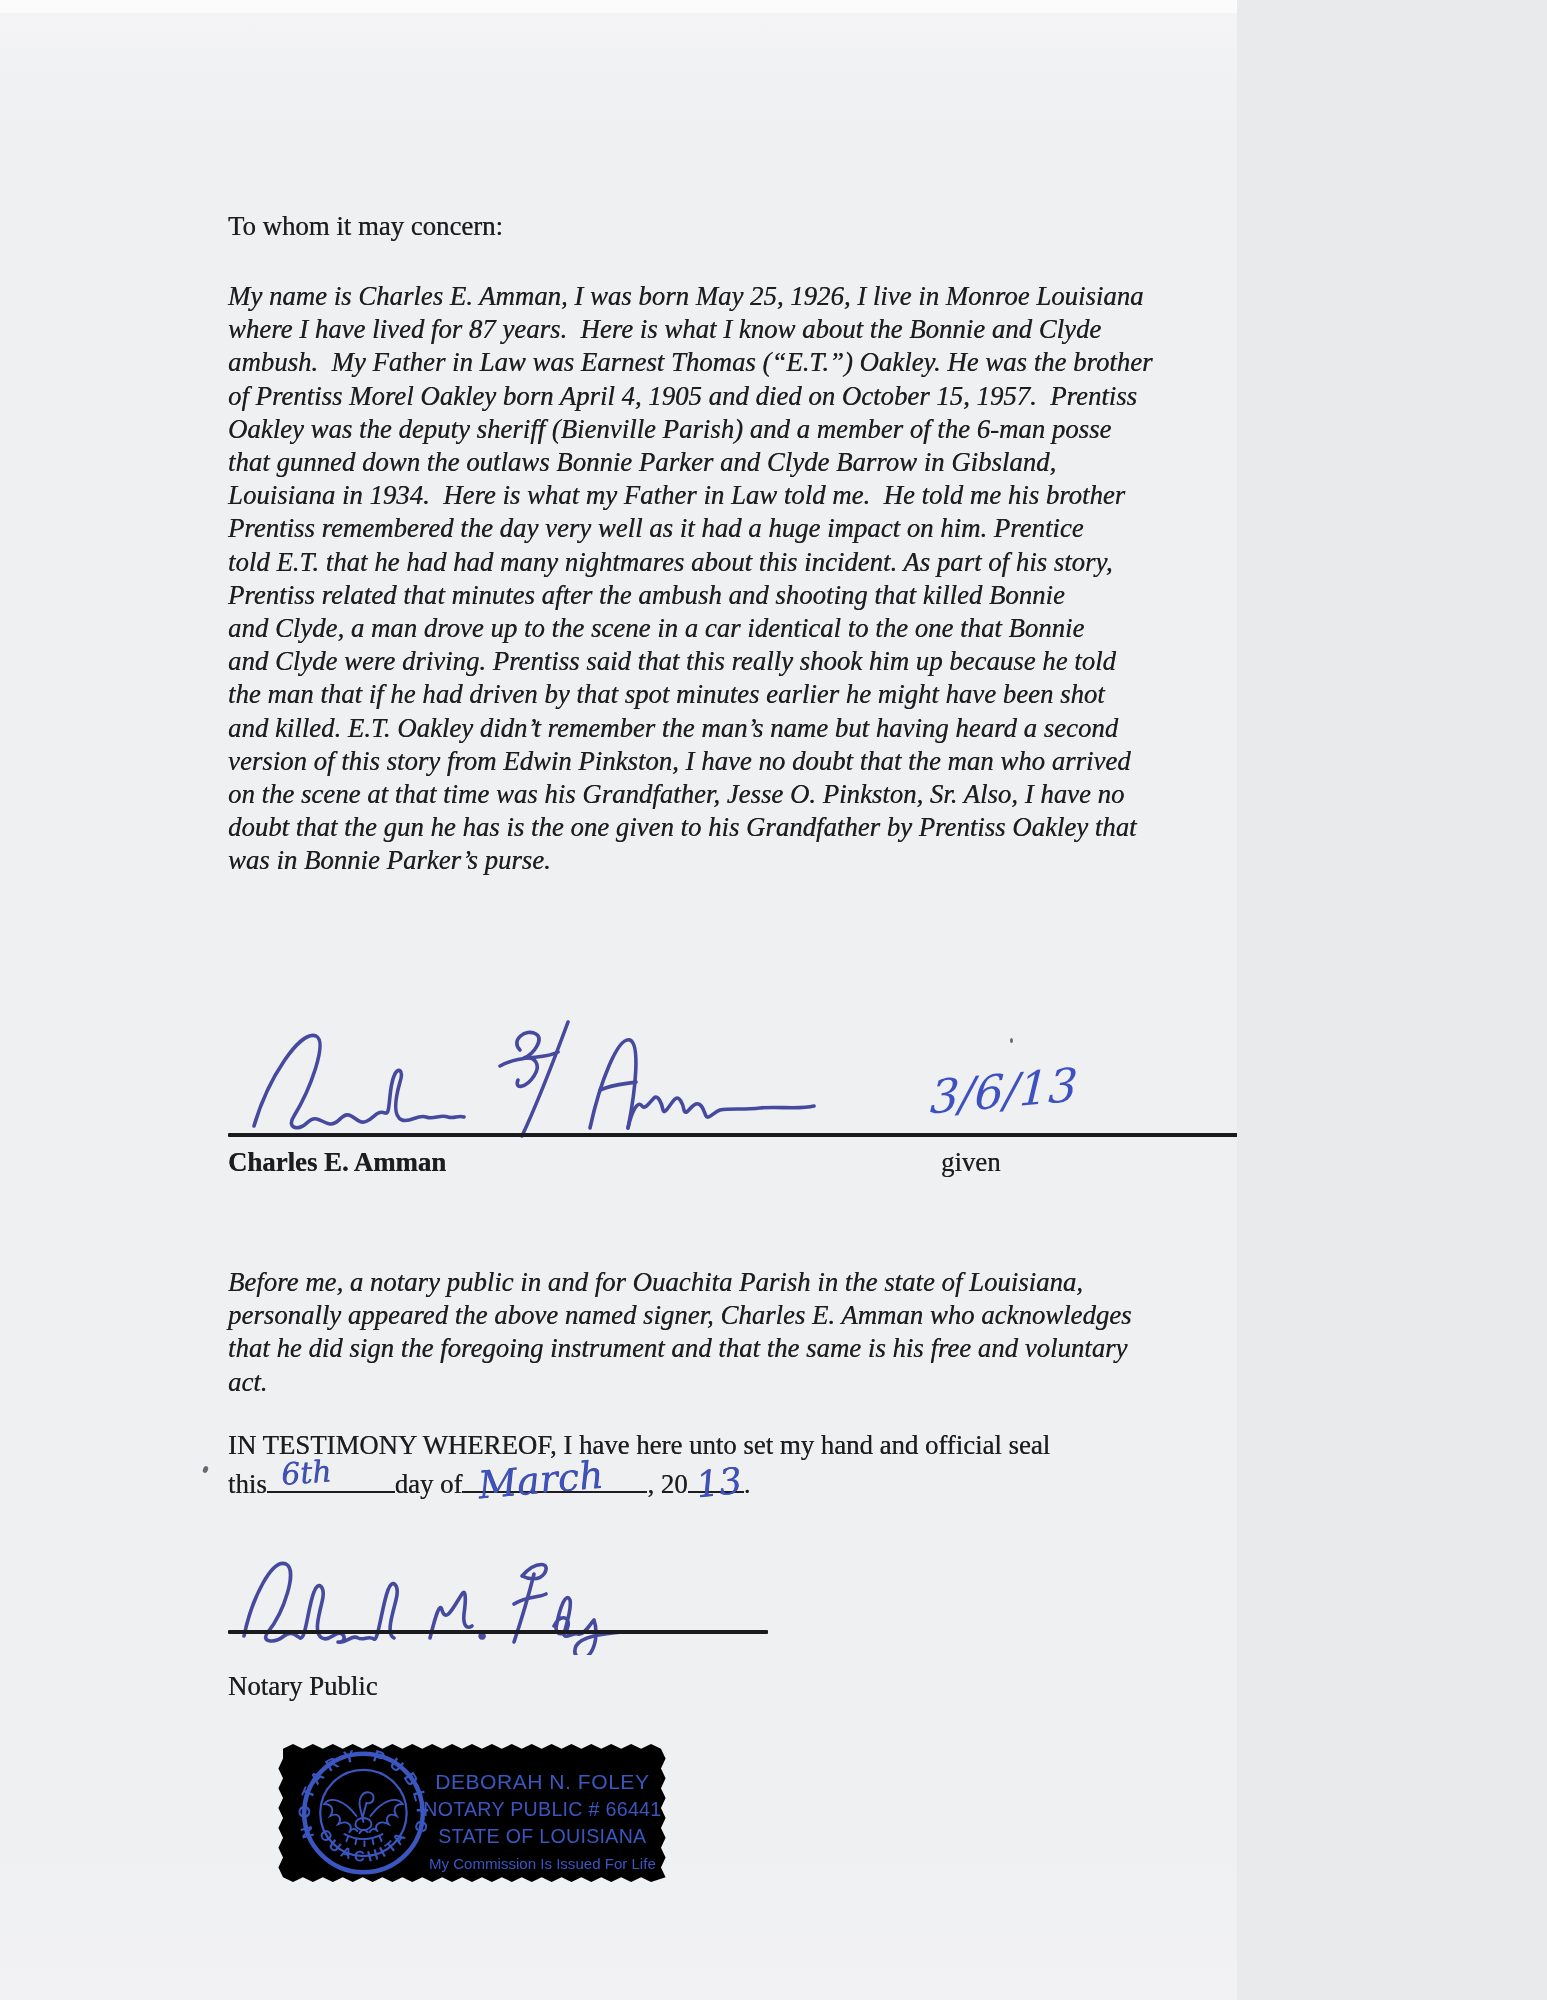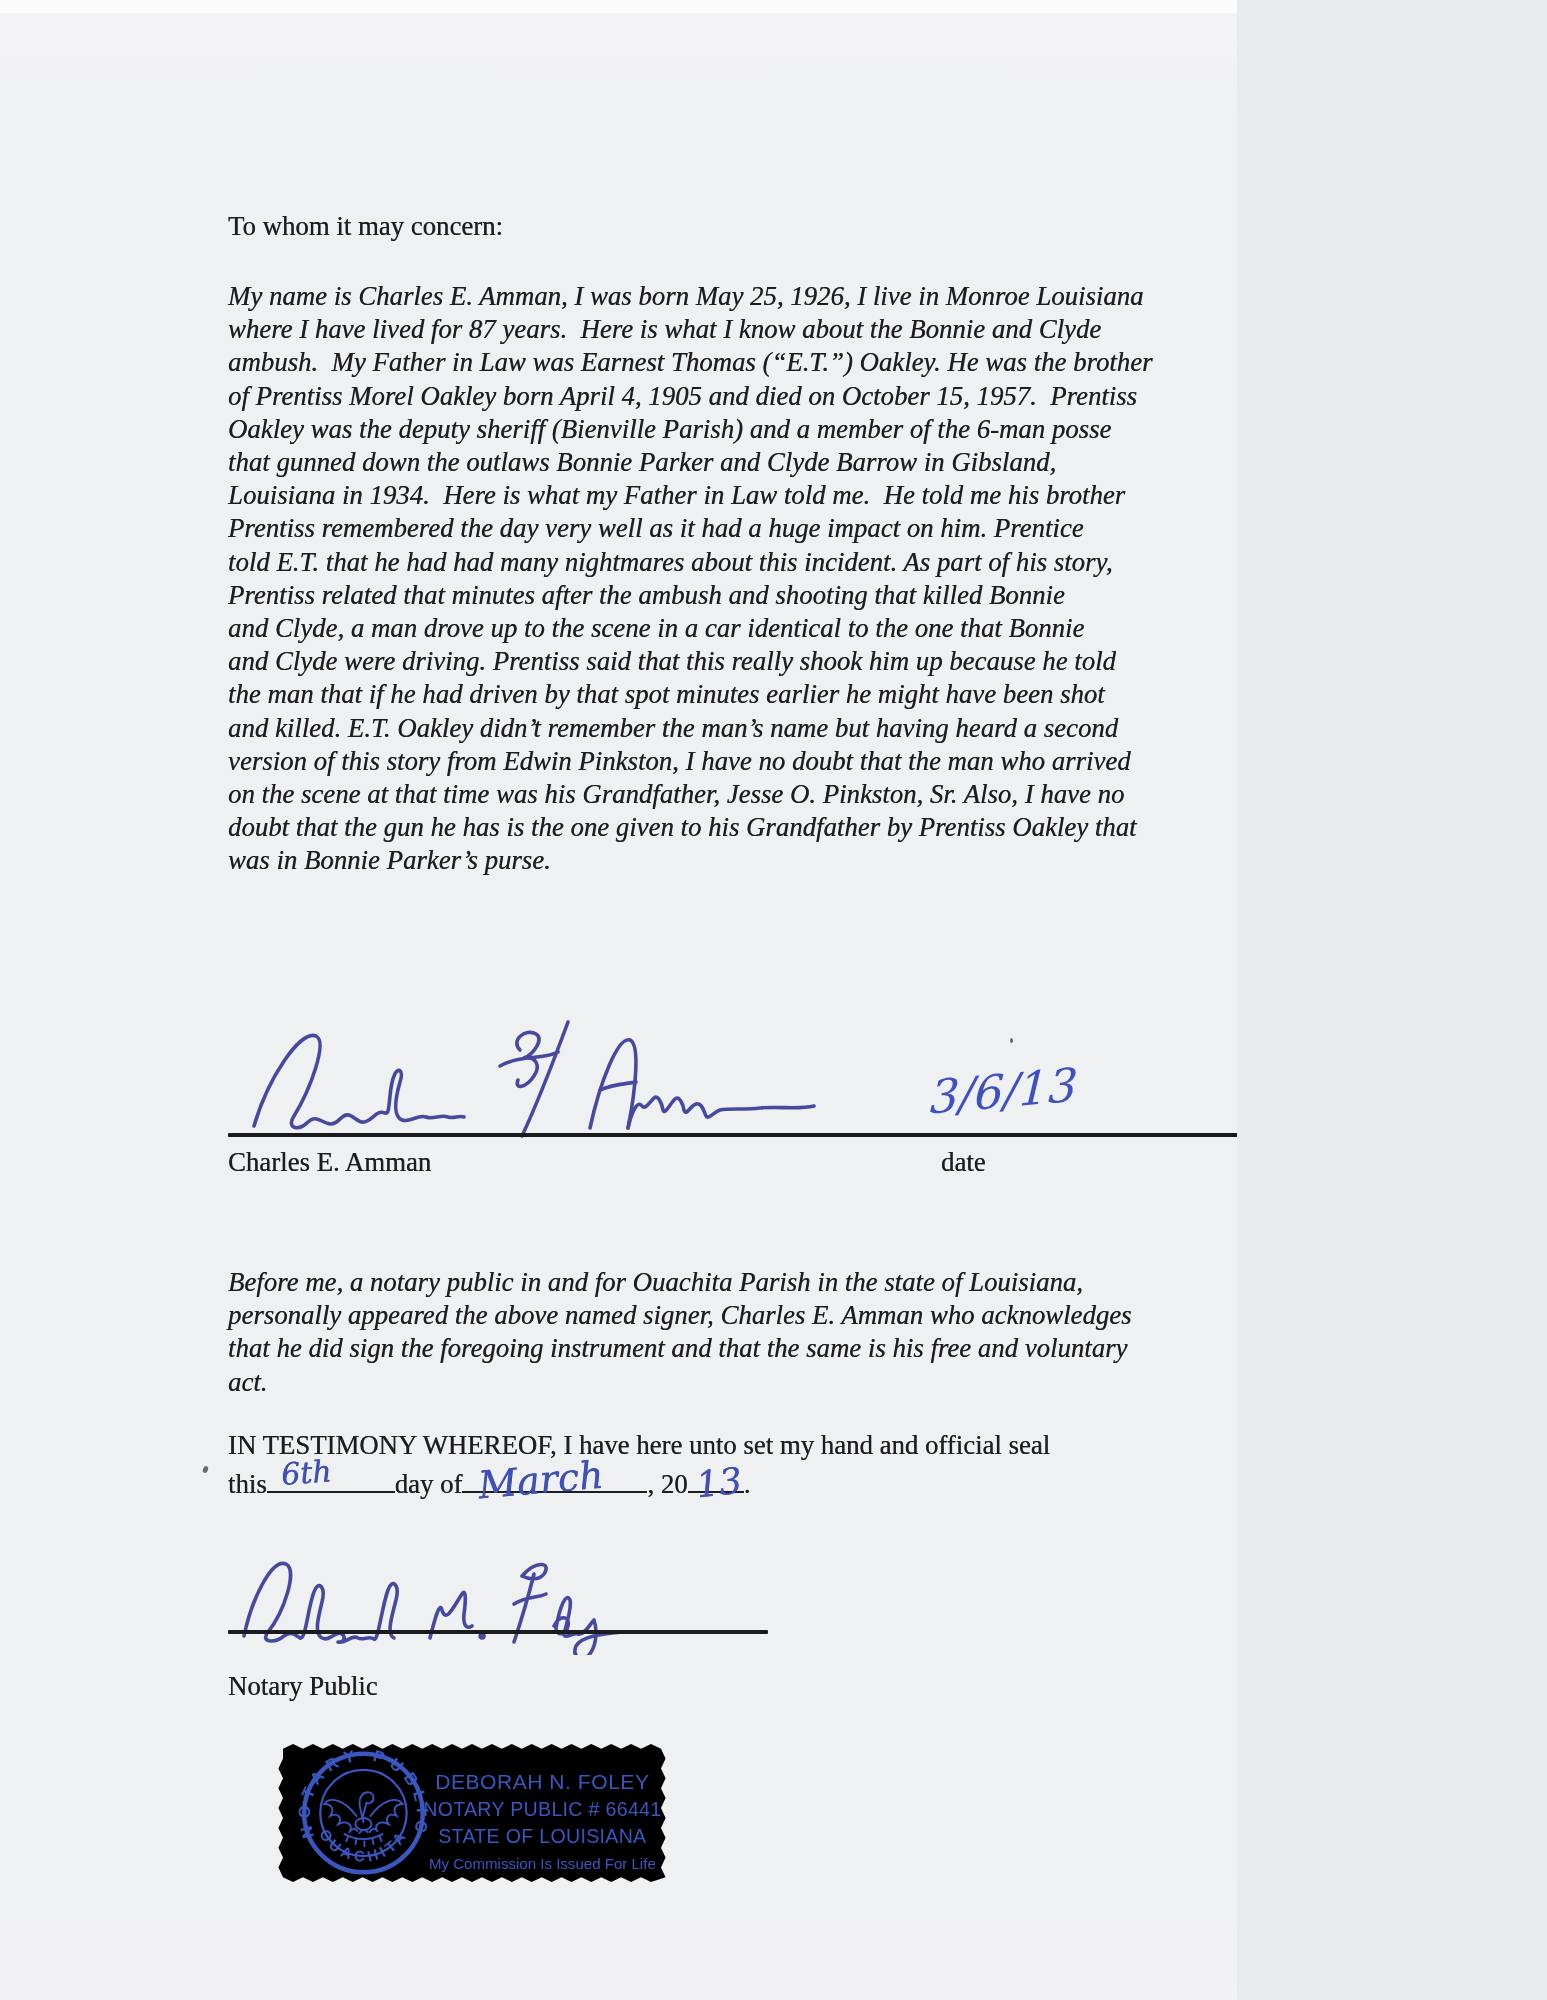--- a/index.html
+++ b/index.html
@@ -66,22 +66,22 @@
     <path d="M390,108 C394,90 400,80 404,86 C407,90 412,82 416,78 C420,74 424,84 425,90
              C426,96 432,84 437,79 C441,75 445,84 446,90 C448,97 452,86 458,84
              C464,82 466,92 468,96 C470,100 476,92 482,90 C492,88 506,90 522,88
              C540,86 560,90 576,86"></path>
   </svg>
 
   <span class="abs hand" style="left:930px;top:1064px;font-size:46px;transform:rotate(-5deg) skewX(-8deg);display:inline-block;">3/6/13</span>
 
   <div class="abs inkline" style="left:228px;top:1133px;width:1058px;height:4px;"></div>
 
-  <div class="abs serif" style="left:228px;top:1146px;">Charles E. Amman</div>
-  <div class="abs serif" style="left:941px;top:1146px;">date</div>
+  <div class="abs serif" style="left:228px;top:1146px;font-weight:bold;">Charles E. Amman</div>
+  <div class="abs serif" style="left:941px;top:1146px;">given</div>
 
   <div class="abs serif para" style="left:228px;top:1266px;">Before me, a notary public in and for Ouachita Parish in the state of Louisiana,
 personally appeared the above named signer, Charles E. Amman who acknowledges
 that he did sign the foregoing instrument and that the same is his free and voluntary
 act.</div>
 
   <div class="abs serif" style="left:228px;top:1429px;">IN TESTIMONY WHEREOF, I have here unto set my hand and official seal</div>
 
   <div class="abs serif" style="left:228px;top:1464px;"><span>this</span><span class="blank" style="width:128px;"><span class="hand" style="font-size:30px;left:14px;bottom:2px;transform:rotate(-4deg);">6th</span></span><span>day of</span><span class="blank" style="width:185px;"><span class="hand" style="font-size:38px;left:16px;bottom:-6px;transform:rotate(-5deg);">March</span></span><span>, 20</span><span class="blank" style="width:56px;"><span class="hand" style="font-size:36px;left:8px;bottom:-8px;transform:rotate(-6deg);">13</span></span><span>.</span></div>
 

